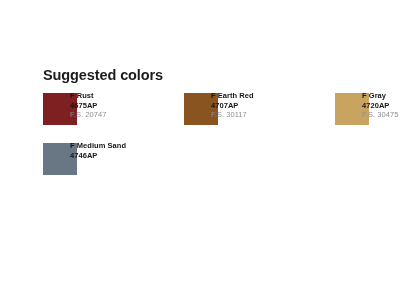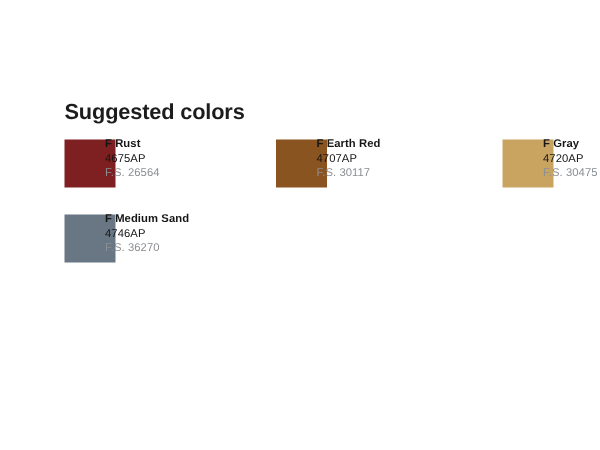--- a/index.html
+++ b/index.html
@@ -81,21 +81,21 @@
   .label-name {
     font-size: 7.5px;
     font-weight: bold;
     color: #161616;
     line-height: 9.5px;
     letter-spacing: 0.05px;
   }
 
   .label-code {
     font-size: 7.5px;
-    font-weight: normal;
+    font-weight: bold;
     color: #161616;
     line-height: 9.5px;
     letter-spacing: 0.05px;
   }
 
   .label-fs {
     font-size: 7.5px;
     font-weight: normal;
     color: #8b8f93;
     line-height: 9.5px;
@@ -111,21 +111,21 @@
 
   <div class="color-grid">
 
     <div class="color-row">
 
       <div class="color-item col-0">
         <div class="swatch" style="background: rgb(126, 31, 34);"></div>
         <div class="labels">
           <div class="label-name">F Rust</div>
           <div class="label-code">4675AP</div>
-          <div class="label-fs">F.S. 26564</div>
+          <div class="label-fs">F.S. 20747</div>
         </div>
       </div>
 
       <div class="color-item col-1">
         <div class="swatch" style="background: rgb(138, 84, 32);"></div>
         <div class="labels">
           <div class="label-name">F Earth Red</div>
           <div class="label-code">4707AP</div>
           <div class="label-fs">F.S. 30117</div>
         </div>
@@ -142,21 +142,20 @@
 
     </div>
 
     <div class="color-row">
 
       <div class="color-item col-0">
         <div class="swatch" style="background: rgb(105, 118, 132);"></div>
         <div class="labels">
           <div class="label-name">F Medium Sand</div>
           <div class="label-code">4746AP</div>
-          <div class="label-fs">F.S. 36270</div>
         </div>
       </div>
 
       <div class="color-item col-1">
         <div class="swatch swatch-white" style="background: rgb(255, 255, 255);"></div>
       </div>
 
     </div>
 
   </div>

